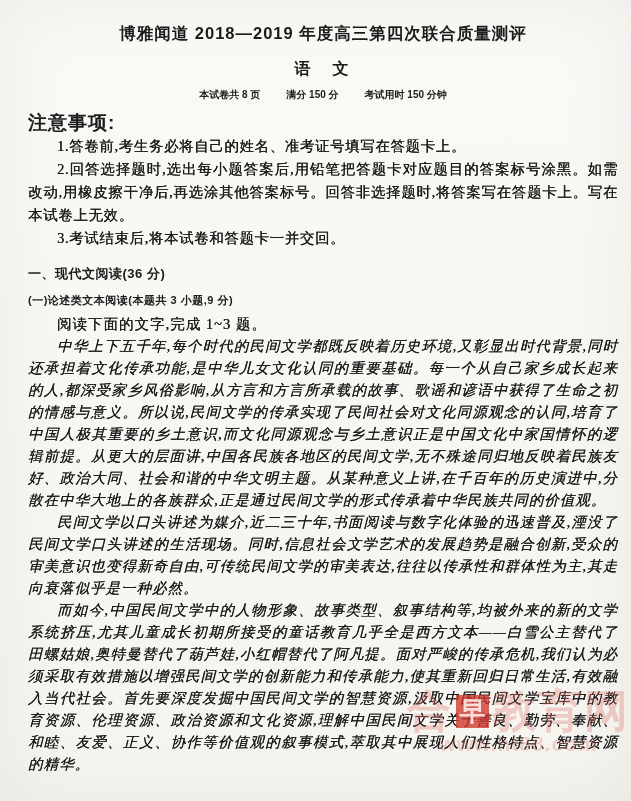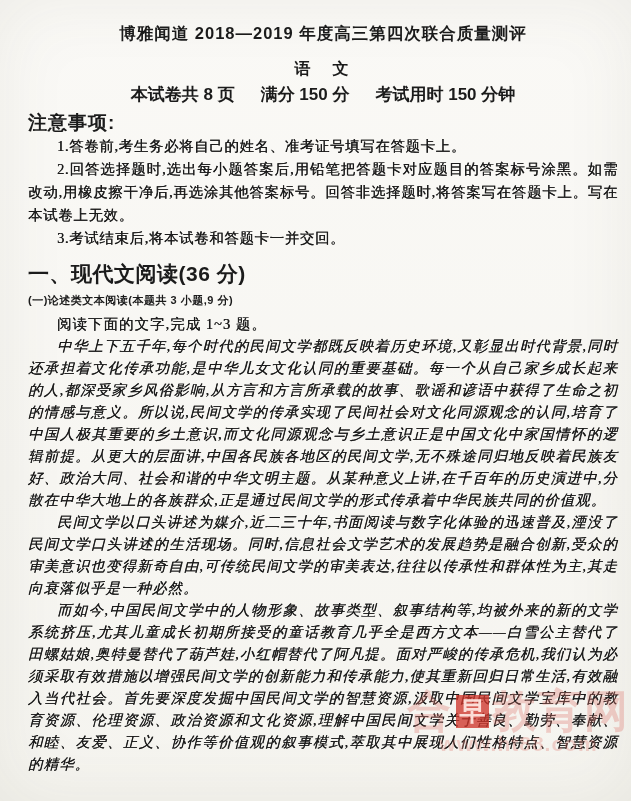--- a/index.html
+++ b/index.html
@@ -19,33 +19,33 @@
   .title{
     margin-top:8px;text-align:center;
     font-weight:700;font-size:16.5px;line-height:22px;letter-spacing:1px;
   }
   .subject{
     margin-top:15px;text-align:center;
     font-weight:700;font-size:16px;line-height:19px;letter-spacing:3px;
   }
   .meta{
     margin-top:8px;display:flex;justify-content:center;gap:26px;
-    font-weight:700;font-size:17px;line-height:17px;align-items:flex-end;
+    font-weight:700;font-size:10px;line-height:17px;align-items:flex-end;
   }
   .notice-heading{
     margin-top:11px;font-weight:700;font-size:19px;line-height:17px;letter-spacing:1px;
   }
   .notice p{
     margin:0;font-size:14.5px;line-height:23px;letter-spacing:.6px;
     text-align:justify;text-indent:2em;
     text-shadow:.35px 0 0 currentColor;
   }
   .notice p:first-of-type{margin-top:4px;}
 
-  .sec-h1{margin-top:14px;font-weight:700;font-size:21px;line-height:20px;letter-spacing:.5px;}
+  .sec-h1{margin-top:14px;font-weight:700;font-size:13px;line-height:20px;letter-spacing:.5px;}
   .sec-h2{margin-top:6px;font-weight:700;font-size:11px;line-height:20px;letter-spacing:.5px;}
   .instruction{
     margin-top:3px;font-size:14.5px;line-height:22px;letter-spacing:1px;
     text-indent:2em;text-shadow:.3px 0 0 currentColor;
   }
   .passage p{
     margin:0;font-size:14.5px;line-height:22px;letter-spacing:1px;
     text-align:justify;text-indent:2em;
     font-style:italic;
     text-shadow:.3px 0 0 currentColor;

